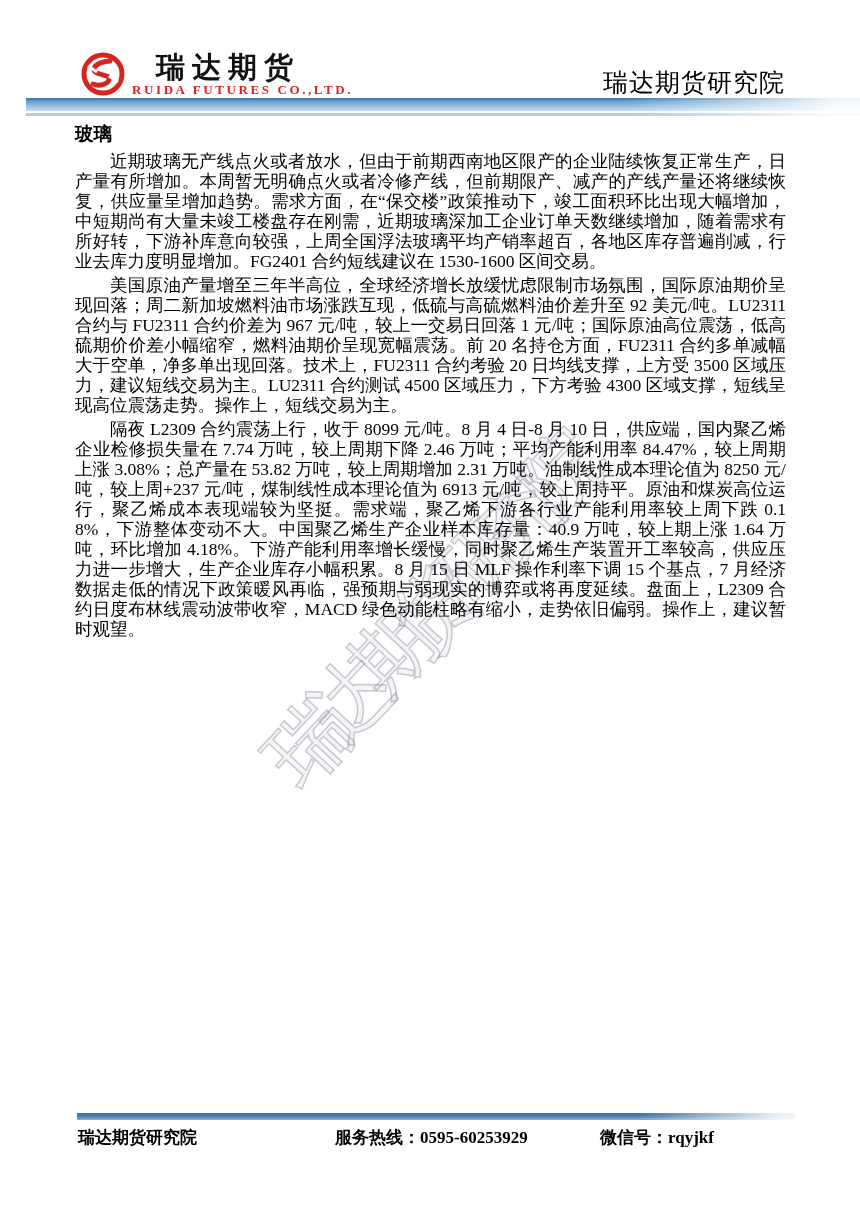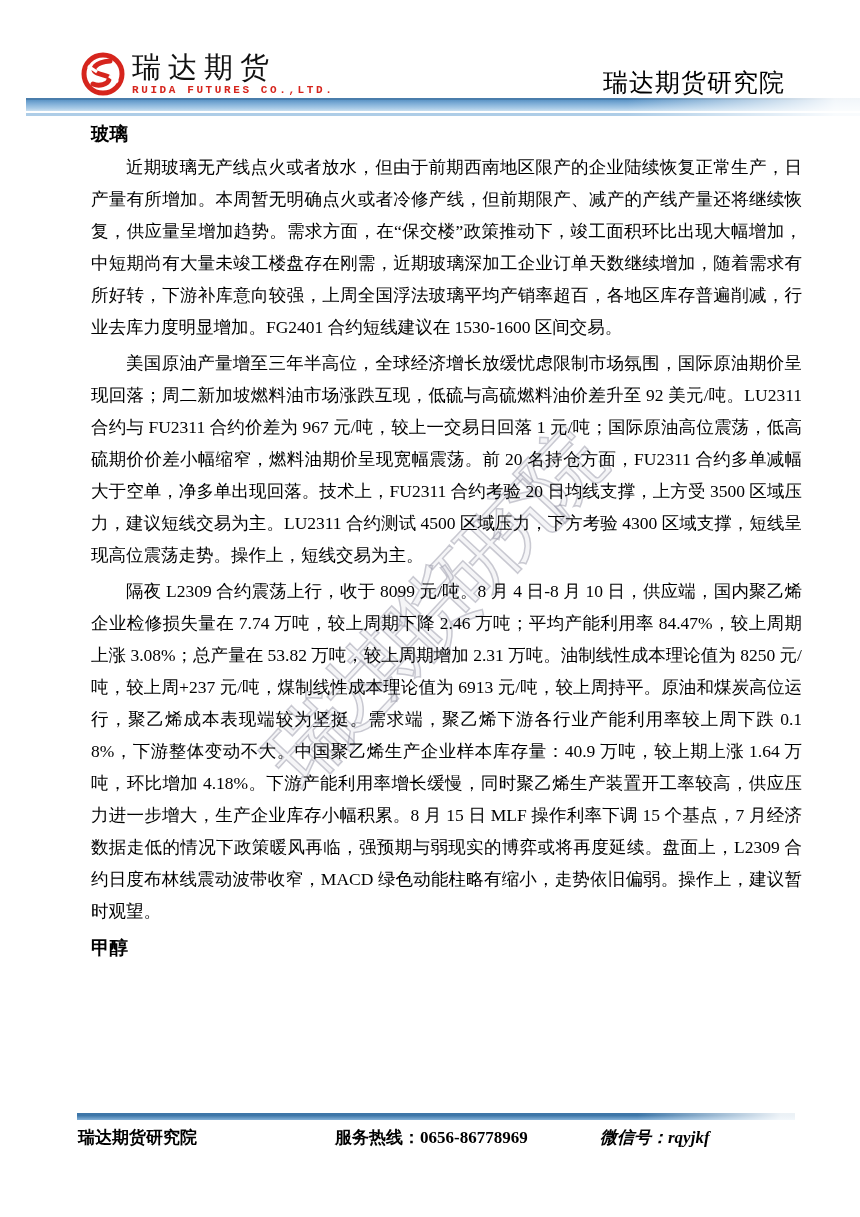--- a/index.html
+++ b/index.html
@@ -11,26 +11,26 @@
     font-family:"Liberation Serif", serif;
   }
 
   
   .header{position:absolute;left:0;top:0;width:860px;height:98px;}
   .logo{position:absolute;left:80px;top:50px;display:flex;align-items:flex-start;}
   .logo-icon{width:46px;height:48px;flex:0 0 auto;}
   .logo-text{margin-left:6px;display:flex;flex-direction:column;}
   .brand-cn{
     font-family:"Liberation Sans", sans-serif;
-    font-size:29px;font-weight:normal;color:#111;
-    letter-spacing:7px;line-height:34px;white-space:nowrap;
+    font-size:29px;font-weight:bold;color:#111;
+    letter-spacing:7px;line-height:34px;white-space:nowrap;margin-left:24px;
   }
   .brand-en{
-    font-family:Liberation Mono, monospace;
-    font-size:11px;font-weight:bold;color:#d6251d;
+    font-family:Liberation Serif, serif;
+    font-size:13px;font-weight:bold;color:#d6251d;
     letter-spacing:2.6px;line-height:10px;margin-top:1px;white-space:nowrap;
   }
   .header-title{
     position:absolute;right:75px;top:66px;
     font-family:"Liberation Sans", sans-serif;
     font-size:25px;color:#000;letter-spacing:1px;white-space:nowrap;
   }
 
   
   .top-bar{position:absolute;left:26px;right:0;top:98px;height:18px;}
@@ -50,24 +50,24 @@
   .watermark{
     position:absolute;left:430px;top:615px;
     transform:translate(-50%,-50%) rotate(-47deg);
     font-size:80px;letter-spacing:-18px;white-space:nowrap;
     color:rgba(200,200,212,0.18);
     -webkit-text-stroke:1.5px rgba(152,152,168,0.5);
     z-index:0;pointer-events:none;
   }
 
   
-  .content{position:absolute;left:75px;top:0;width:711px;z-index:1;margin-left:16px;}
+  .content{position:absolute;left:75px;top:0;width:711px;z-index:1;}
   h2.sec{font-size:18.5px;line-height:24px;font-weight:bold;color:#000;margin:0;}
   p.body{
-    font-size:17.5px;line-height:32px;color:#000;
+    font-size:17.5px;line-height:20px;color:#000;
     text-align:justify;text-indent:2em;margin:0;
     word-break:break-all;
   }
   .s0 h2{margin-top:122px;} .s0 p{margin-top:5px;}
   .s1 h2{margin-top:13px;}  .s1 p{margin-top:4px;}
   .s2 h2{margin-top:13px;}  .s2 p{margin-top:4px;}
   .s3 h2{margin-top:9px;}
 
   
   .footer-bar{
@@ -77,21 +77,21 @@
   .footer-bar .fade{
     position:absolute;inset:0;
     background:linear-gradient(90deg,rgba(255,255,255,0) 78%,rgba(255,255,255,.9) 98%);
   }
   .footer-text{position:absolute;top:1126px;left:0;width:860px;height:24px;z-index:1;}
   .footer-text span{
     position:absolute;font-size:17px;font-weight:bold;color:#000;white-space:nowrap;
   }
   .ft-left{left:78px;}
   .ft-mid{left:335px;}
-  .ft-right{left:600px;font-style:italic;}
+  .ft-right{left:600px;}
 </style>
 </head>
 <body>
 
 <div class="page">
 
   <div class="header">
     <div class="logo">
       <svg class="logo-icon" viewBox="0 0 46 46">
         <circle cx="23" cy="23" r="19" fill="none" stroke="#d6251d" stroke-width="5"></circle>
@@ -124,29 +124,25 @@
     </section>
 
     <section class="s1">
       <p class="body">美国原油产量增至三年半高位，全球经济增长放缓忧虑限制市场氛围，国际原油期价呈现回落；周二新加坡燃料油市场涨跌互现，低硫与高硫燃料油价差升至 92 美元/吨。LU2311 合约与 FU2311 合约价差为 967 元/吨，较上一交易日回落 1 元/吨；国际原油高位震荡，低高硫期价价差小幅缩窄，燃料油期价呈现宽幅震荡。前 20 名持仓方面，FU2311 合约多单减幅大于空单，净多单出现回落。技术上，FU2311 合约考验 20 日均线支撑，上方受 3500 区域压力，建议短线交易为主。LU2311 合约测试 4500 区域压力，下方考验 4300 区域支撑，短线呈现高位震荡走势。操作上，短线交易为主。</p>
     </section>
 
     <section class="s2">
       <p class="body">隔夜 L2309 合约震荡上行，收于 8099 元/吨。8 月 4 日-8 月 10 日，供应端，国内聚乙烯企业检修损失量在 7.74 万吨，较上周期下降 2.46 万吨；平均产能利用率 84.47%，较上周期上涨 3.08%；总产量在 53.82 万吨，较上周期增加 2.31 万吨。油制线性成本理论值为 8250 元/吨，较上周+237 元/吨，煤制线性成本理论值为 6913 元/吨，较上周持平。原油和煤炭高位运行，聚乙烯成本表现端较为坚挺。需求端，聚乙烯下游各行业产能利用率较上周下跌 0.18%，下游整体变动不大。中国聚乙烯生产企业样本库存量：40.9 万吨，较上期上涨 1.64 万吨，环比增加 4.18%。下游产能利用率增长缓慢，同时聚乙烯生产装置开工率较高，供应压力进一步增大，生产企业库存小幅积累。8 月 15 日 MLF 操作利率下调 15 个基点，7 月经济数据走低的情况下政策暖风再临，强预期与弱现实的博弈或将再度延续。盘面上，L2309 合约日度布林线震动波带收窄，MACD 绿色动能柱略有缩小，走势依旧偏弱。操作上，建议暂时观望。</p>
     </section>
 
-    <section class="s3">
-      <h2 class="sec">甲醇</h2>
-      <p class="body"></p>
-    </section>
 
   </div>
 
   <div class="footer-bar">
     <div class="fade"></div>
   </div>
   <div class="footer-text">
     <span class="ft-left">瑞达期货研究院</span>
-    <span class="ft-mid">服务热线：0656-86778969</span>
+    <span class="ft-mid">服务热线：0595-60253929</span>
     <span class="ft-right">微信号：rqyjkf</span>
   </div>
 
 </div>
 
 </body></html>

